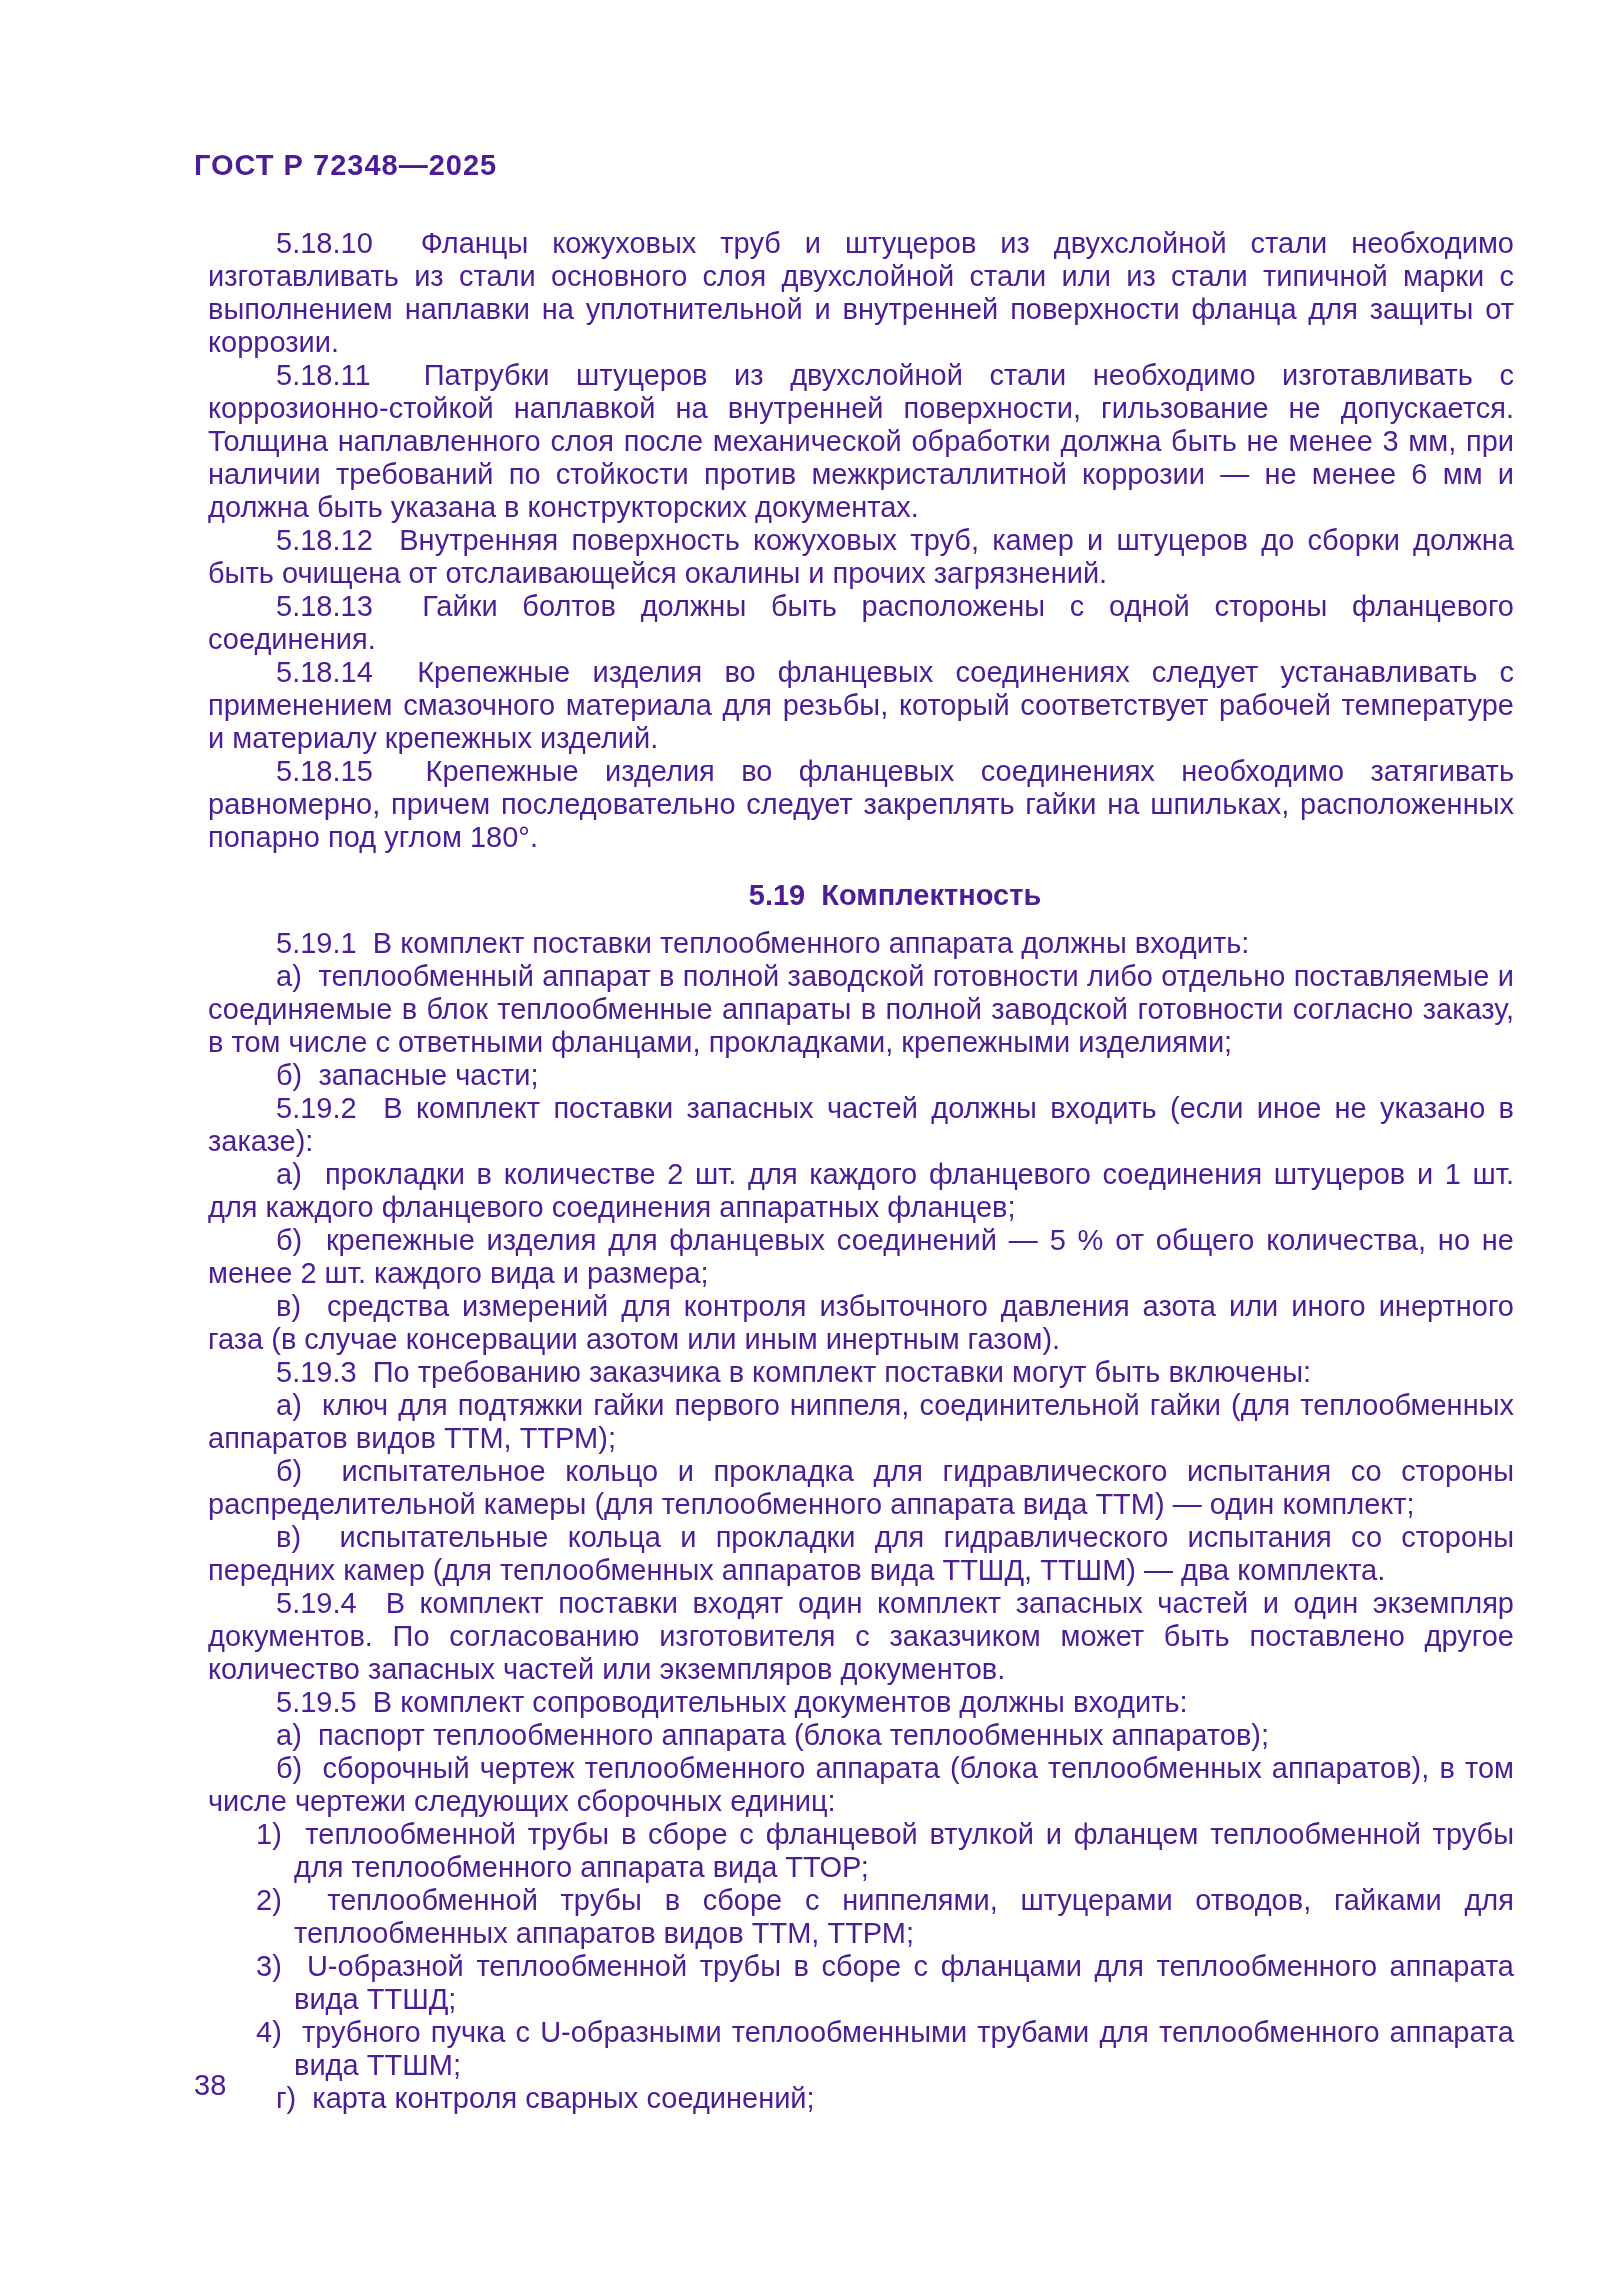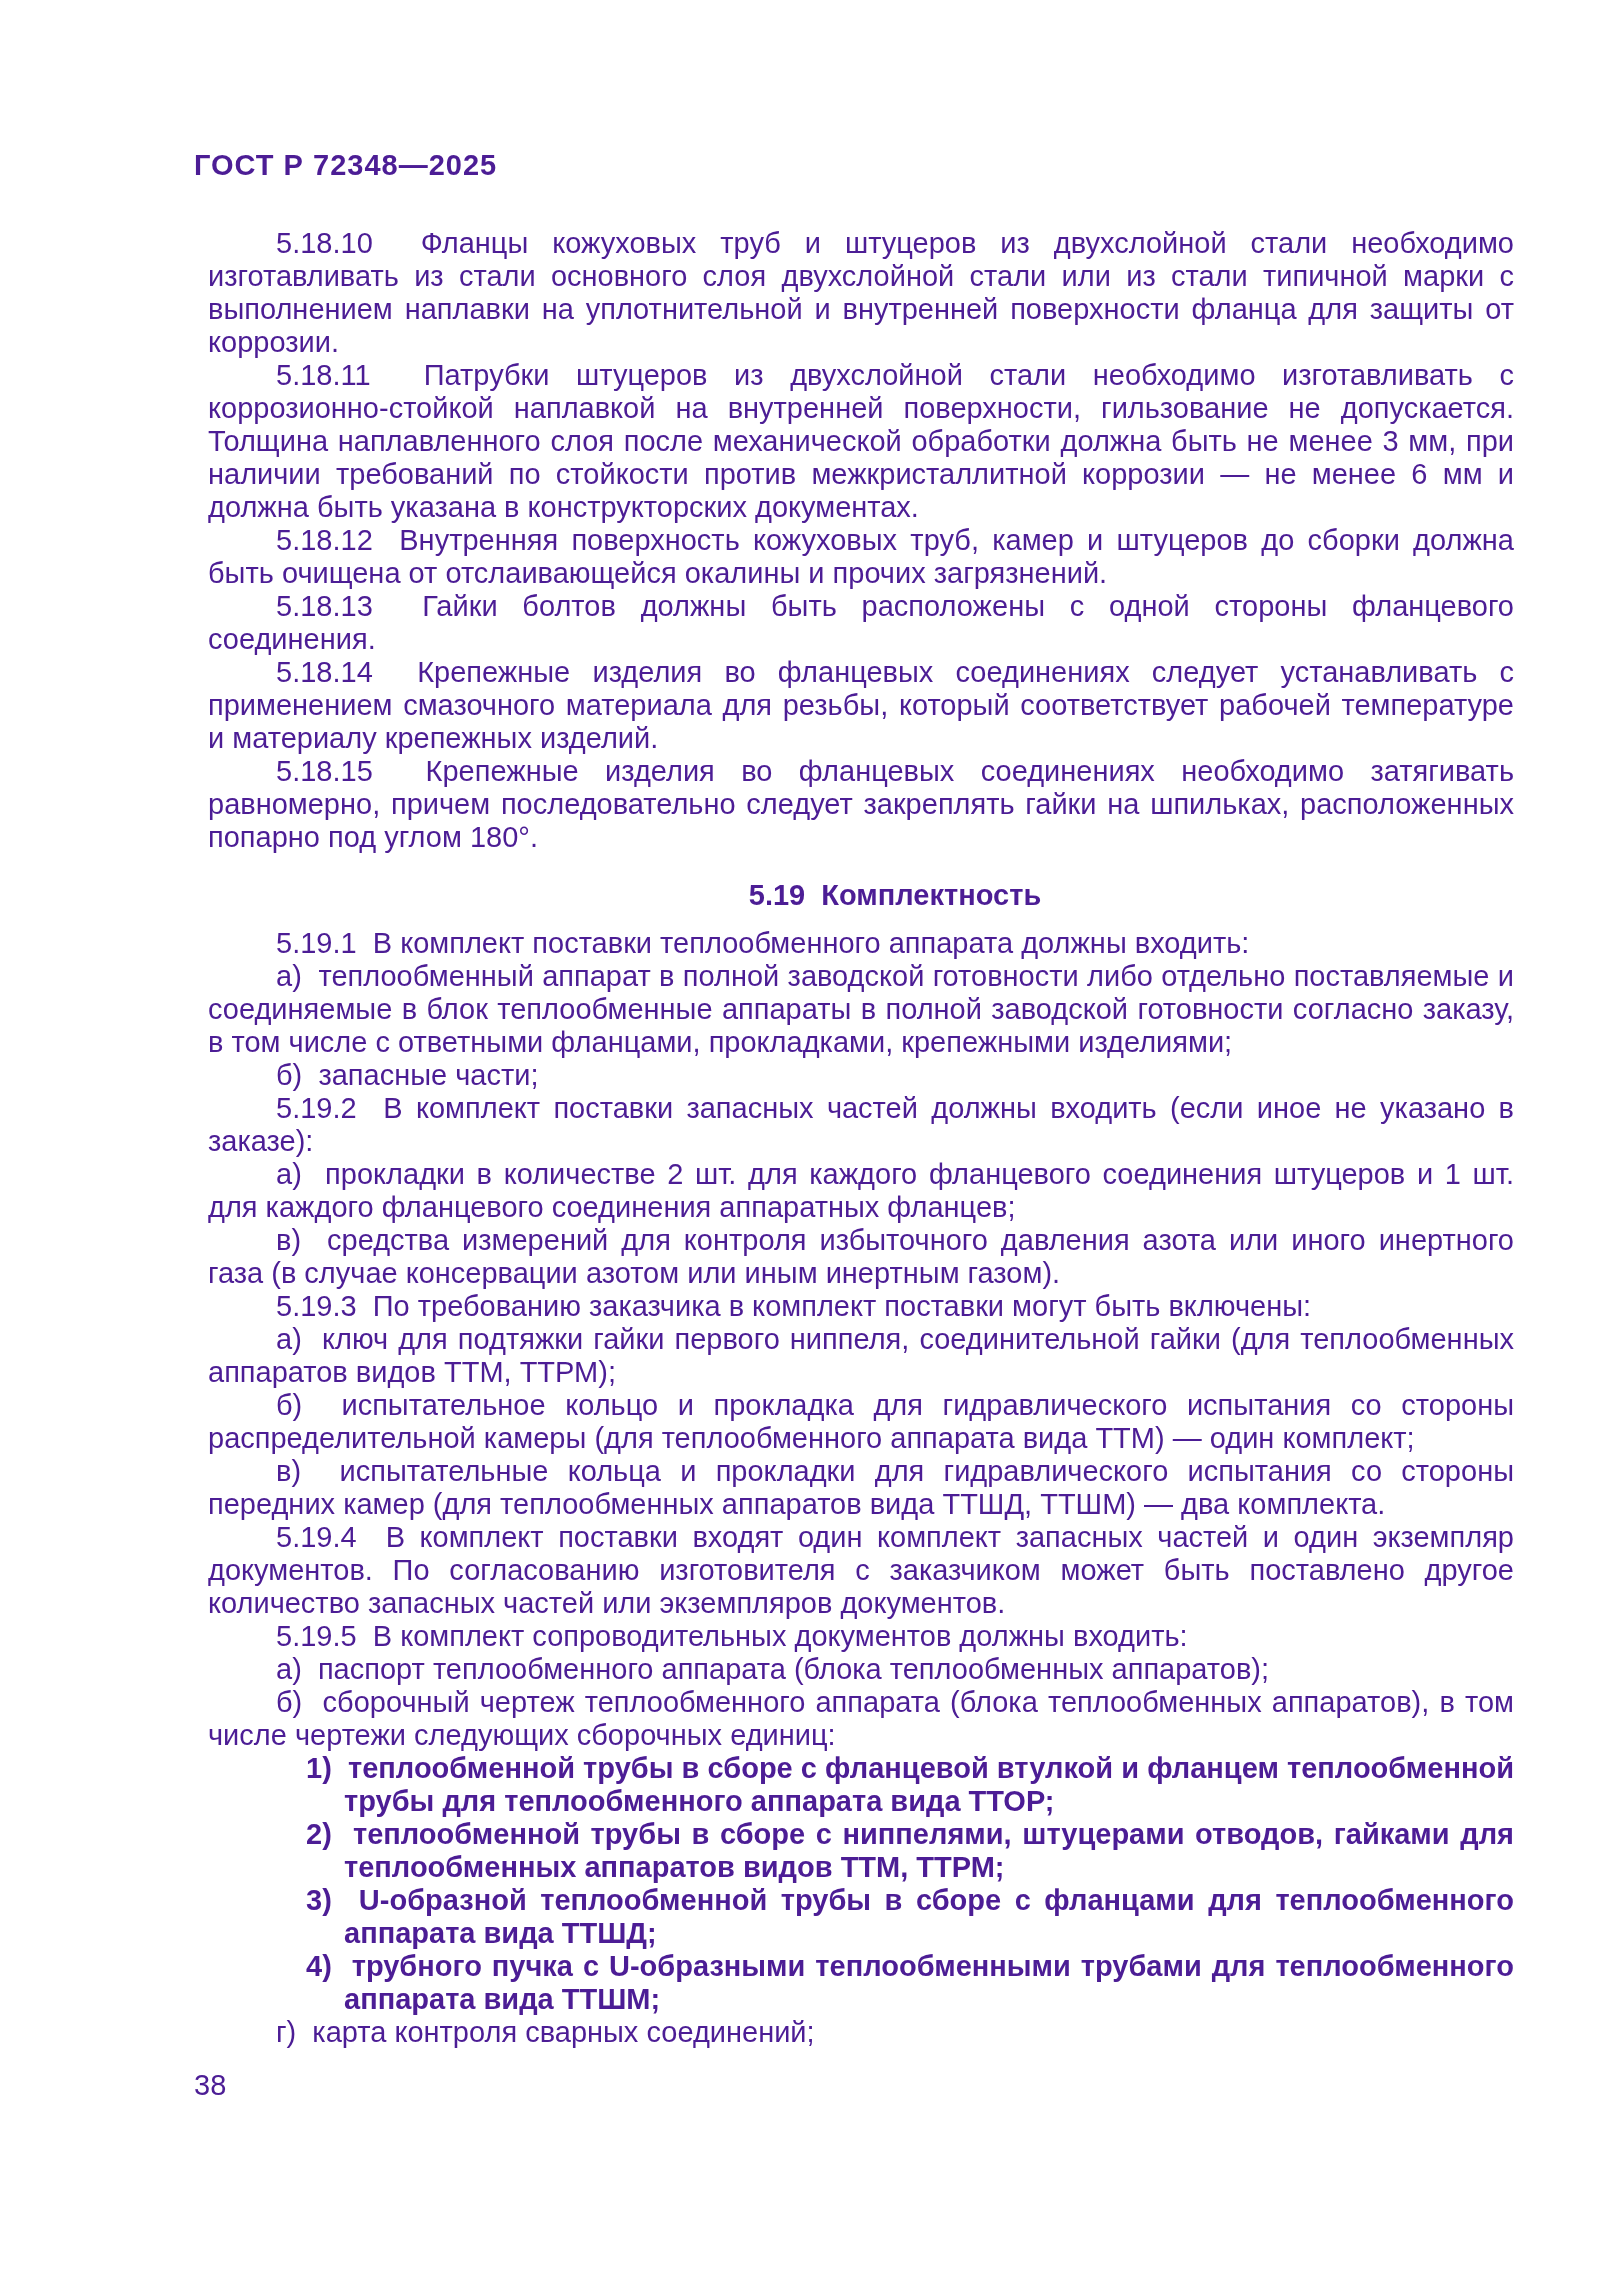--- a/index.html
+++ b/index.html
@@ -38,24 +38,23 @@
     font-size: 29px;
     line-height: 33px;
     font-weight: bold;
     text-indent: 68px;
     margin-top: 24.5px;
     margin-bottom: 15.7px;
     text-align: center;
   }
   .sub-item {
     text-align: justify;
-    margin-left: 98px;
+    margin-left: 48px;
     padding-left: 38px;
     text-indent: -38px;
-    font-weight: bold;
   }
   .page-number {
     position: absolute;
     left: 194px;
     top: 2069px;
     font-size: 29px;
     line-height: 33px;
   }
 </style>
 <title>ГОСТ Р 72348—2025</title></head>
@@ -73,20 +72,21 @@
     <p class="para">5.18.14&nbsp; Крепежные изделия во фланцевых соединениях следует устанавливать с применением смазочного материала для резьбы, который соответствует рабочей температуре и материалу крепежных изделий.</p>
     <p class="para">5.18.15&nbsp; Крепежные изделия во фланцевых соединениях необходимо затягивать равномерно, причем последовательно следует закреплять гайки на шпильках, расположенных попарно под углом 180°.</p>
 
     <h2 class="section-heading">5.19&nbsp; Комплектность</h2>
 
     <p class="para">5.19.1&nbsp; В комплект поставки теплообменного аппарата должны входить:</p>
     <p class="para">а)&nbsp; теплообменный аппарат в полной заводской готовности либо отдельно поставляемые и соединяемые в блок теплообменные аппараты в полной заводской готовности согласно заказу, в том числе с ответными фланцами, прокладками, крепежными изделиями;</p>
     <p class="para">б)&nbsp; запасные части;</p>
     <p class="para">5.19.2&nbsp; В комплект поставки запасных частей должны входить (если иное не указано в заказе):</p>
     <p class="para">а)&nbsp; прокладки в количестве 2 шт. для каждого фланцевого соединения штуцеров и 1 шт. для каждого фланцевого соединения аппаратных фланцев;</p>
+    <p class="para">б)&nbsp; крепежные изделия для фланцевых соединений — 5 % от общего количества, но не менее 2 шт. каждого вида и размера;</p>
     <p class="para">в)&nbsp; средства измерений для контроля избыточного давления азота или иного инертного газа (в случае консервации азотом или иным инертным газом).</p>
     <p class="para">5.19.3&nbsp; По требованию заказчика в комплект поставки могут быть включены:</p>
     <p class="para">а)&nbsp; ключ для подтяжки гайки первого ниппеля, соединительной гайки (для теплообменных аппаратов видов ТТМ, ТТРМ);</p>
     <p class="para">б)&nbsp; испытательное кольцо и прокладка для гидравлического испытания со стороны распределительной камеры (для теплообменного аппарата вида ТТМ) — один комплект;</p>
     <p class="para">в)&nbsp; испытательные кольца и прокладки для гидравлического испытания со стороны передних камер (для теплообменных аппаратов вида ТТШД, ТТШМ) — два комплекта.</p>
     <p class="para">5.19.4&nbsp; В комплект поставки входят один комплект запасных частей и один экземпляр документов. По согласованию изготовителя с заказчиком может быть поставлено другое количество запасных частей или экземпляров документов.</p>
     <p class="para">5.19.5&nbsp; В комплект сопроводительных документов должны входить:</p>
     <p class="para">а)&nbsp; паспорт теплообменного аппарата (блока теплообменных аппаратов);</p>
     <p class="para">б)&nbsp; сборочный чертеж теплообменного аппарата (блока теплообменных аппаратов), в том числе чертежи следующих сборочных единиц:</p>
     <p class="sub-item">1)&nbsp; теплообменной трубы в сборе с фланцевой втулкой и фланцем теплообменной трубы для теплообменного аппарата вида ТТОР;</p>

